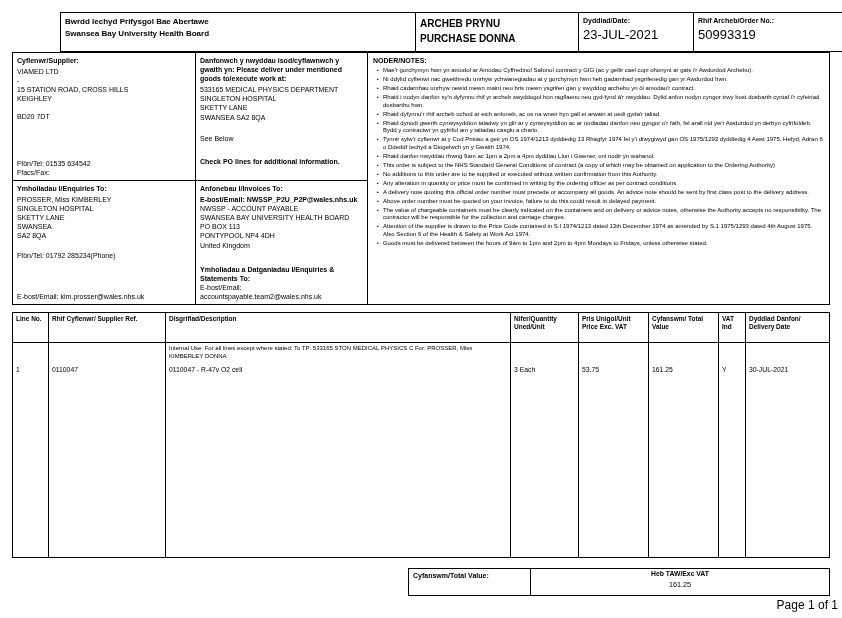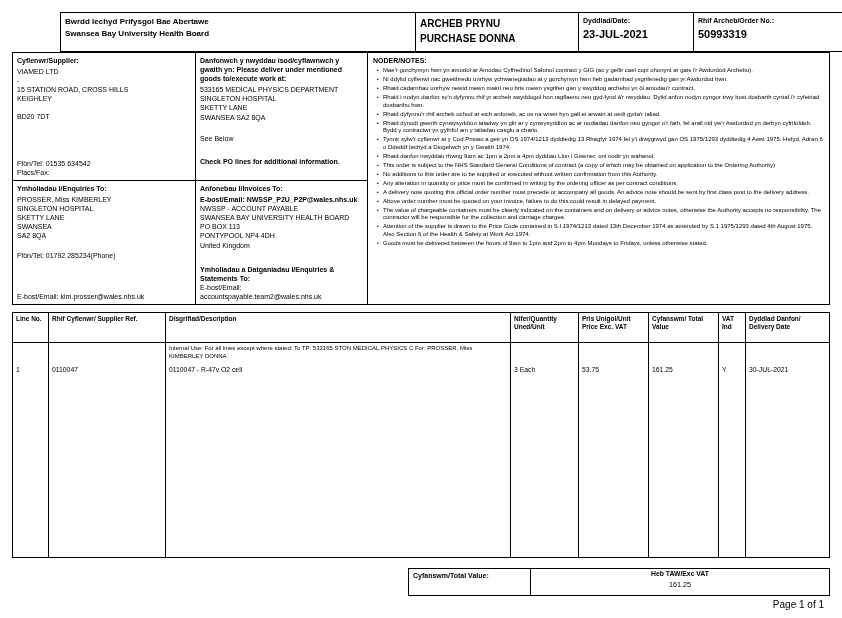--- a/index.html
+++ b/index.html
@@ -9,21 +9,21 @@
   .box{border:1px solid #000;box-sizing:border-box;}
   
   .hdr{position:absolute;left:12px;top:12px;width:818px;height:40px;display:flex;margin-left:48px;}
   .hdr > div{border-right:1px solid #000;padding:3px 4px;box-sizing:border-box;}
   .hdr > div:last-child{border-right:none;}
   .hdr-org{width:355px;font-size:8px;font-weight:bold;line-height:1.5;}
   .hdr-title{width:163px;font-size:10px;font-weight:bold;line-height:1.5;}
   .hdr-date{width:115px;}
   .hdr-ord{flex:1;}
   .hdr-lbl{font-weight:bold;font-size:7px;}
-  .hdr-val{font-weight:bold;font-size:11px;margin-top:2px;}
+  .hdr-val{font-weight:normal;font-size:13px;margin-top:2px;}
   
   .bodyblk{position:absolute;left:12px;top:52px;width:818px;height:253px;display:flex;}
   .leftwrap{width:355px;border-right:1px solid #000;display:flex;flex-direction:column;box-sizing:border-box;}
   .lrow{display:flex;box-sizing:border-box;}
   .lrow1{height:128px;border-bottom:1px solid #000;}
   .lrow2{flex:1;}
   .cellA{width:183px;border-right:1px solid #000;padding:3px 4px;box-sizing:border-box;display:flex;flex-direction:column;}
   .cellB{flex:1;padding:3px 4px;box-sizing:border-box;display:flex;flex-direction:column;}
   .noteswrap{flex:1;padding:3px 5px;box-sizing:border-box;}
   .seclbl{font-weight:bold;font-size:7px;margin-bottom:2px;}
@@ -44,21 +44,21 @@
   .th{height:30px;border-bottom:1px solid #000;box-sizing:border-box;font-weight:bold;font-size:6.5px;padding:2px 3px;line-height:1.25;}
   .irow{height:22px;box-sizing:border-box;font-size:6px;padding:2px 3px;line-height:1.25;}
   .drow{min-height:14px;box-sizing:border-box;font-size:6.8px;padding:1px 3px;}
   
   .totals{position:absolute;left:408px;top:568px;width:422px;height:28px;border:1px solid #000;box-sizing:border-box;display:flex;}
   .tot-lbl{width:122px;border-right:1px solid #000;box-sizing:border-box;font-weight:bold;font-size:7px;padding:2px 4px;}
   .tot-val{flex:1;text-align:center;padding:1px 2px;box-sizing:border-box;}
   .tot-vat{font-weight:bold;font-size:6.8px;}
   .tot-amt{font-size:7.2px;margin-top:1px;}
   
-  .footer{position:absolute;right:18px;top:598px;font-size:10px;}
+  .footer{position:absolute;right:4px;top:598px;font-size:12px;}
 </style>
 </head>
 <body>
 
 <div class="page">
 
   <div class="hdr box">
     <div class="hdr-org">
       <div>Bwrdd Iechyd Prifysgol Bae Abertawe</div>
       <div>Swansea Bay University Health Board</div>

